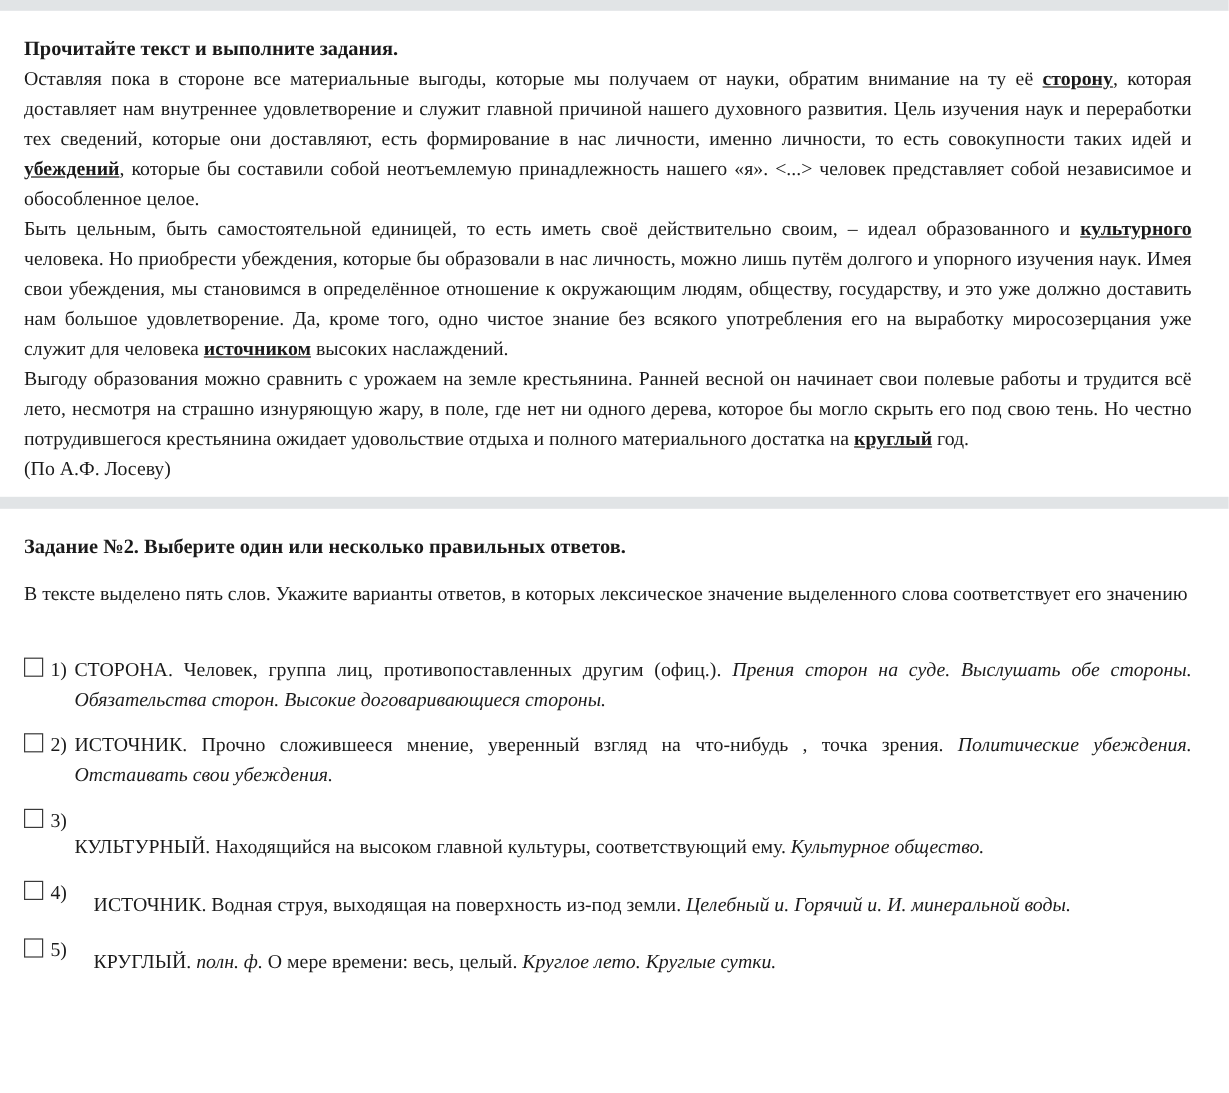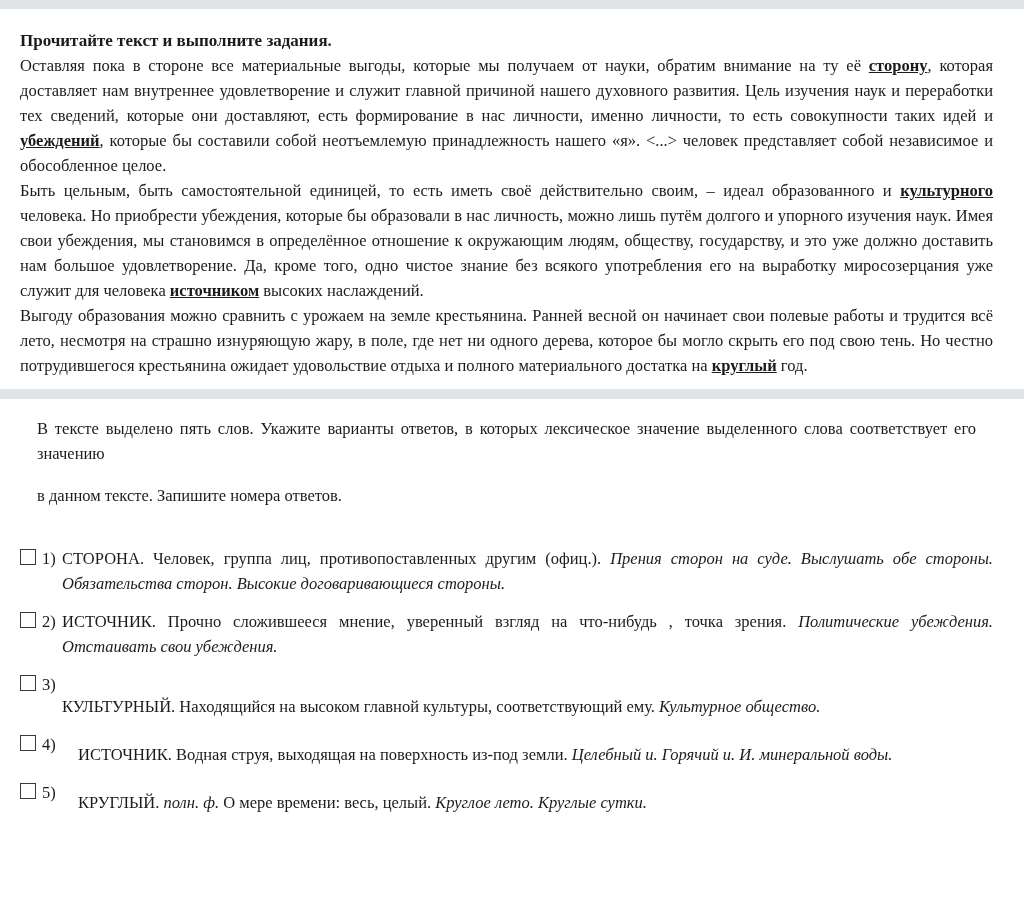--- a/index.html
+++ b/index.html
@@ -33,21 +33,21 @@
     margin: 19px 0 0 0;
     line-height: 25px;
   }
   .passage { }
   .passage p {
     margin: 0;
     text-align: justify;
   }
   .attribution { margin: 0; text-align: left; }
   .instructions { margin-top: 14px; }
-  .instructions p { margin: 17px; text-align: justify; }
+  .instructions p { margin: 0; text-align: justify; }
   
   .bu { font-weight: bold; text-decoration: underline; }
   .b  { font-weight: normal; }
   .i  { font-style: italic; }
   
   .options { margin-top: 38px; }
   .option {
     display: flex;
     margin-bottom: 13px;
   }
@@ -80,29 +80,30 @@
 <body>
 
 <div class="band"></div>
 
 <div class="content">
   <h2 class="head">Прочитайте текст и выполните задания.</h2>
   <div class="passage">
     <p><span>Оставляя пока в стороне все материальные выгоды, которые мы получаем от науки, обратим внимание на ту её </span><span class="bu">сторону</span><span>, которая доставляет нам внутреннее удовлетворение и служит главной причиной нашего духовного развития. Цель изучения наук и переработки тех сведений, которые они доставляют, есть формирование в нас личности, именно личности, то есть совокупности таких идей и </span><span class="bu">убеждений</span><span>, которые бы составили собой неотъемлемую принадлежность нашего «я». &lt;...&gt; человек представляет собой независимое и обособленное целое.</span></p>
     <p><span>Быть цельным, быть самостоятельной единицей, то есть иметь своё действительно своим, – идеал образованного и </span><span class="bu">культурного</span><span> человека. Но приобрести убеждения, которые бы образовали в нас личность, можно лишь путём долгого и упорного изучения наук. Имея свои убеждения, мы становимся в определённое отношение к окружающим людям, обществу, государству, и это уже должно доставить нам большое удовлетворение. Да, кроме того, одно чистое знание без всякого употребления его на выработку миросозерцания уже служит для человека </span><span class="bu">источником</span><span> высоких наслаждений.</span></p>
     <p><span>Выгоду образования можно сравнить с урожаем на земле крестьянина. Ранней весной он начинает свои полевые работы и трудится всё лето, несмотря на страшно изнуряющую жару, в поле, где нет ни одного дерева, которое бы могло скрыть его под свою тень. Но честно потрудившегося крестьянина ожидает удовольствие отдыха и полного материального достатка на </span><span class="bu">круглый</span><span> год.</span></p>
+    <p class="attribution">(По А.Ф. Лосеву)</p>
   </div>
 </div>
 
 <div class="divider"></div>
 
 <div class="content">
+  <h2 class="head">Задание №2. Выберите один или несколько правильных ответов.</h2>
   <div class="instructions">
     <p>В тексте выделено пять слов. Укажите варианты ответов, в которых лексическое значение выделенного слова соответствует его значению</p>
-    <p>в данном тексте. Запишите номера ответов.</p>
   </div>
   <div class="options">
   <div class="option inline">
     <div class="opt-left">
       <span class="checkbox" role="checkbox" aria-checked="false"></span>
       <span class="num">1)</span>
     </div>
     <div class="opt-body"><span class="b">СТОРОНА.</span><span> Человек, группа лиц, противопоставленных другим (офиц.). </span><span class="i">Прения сторон на суде. Выслушать обе стороны. Обязательства сторон. Высокие договаривающиеся стороны.</span></div>
   </div>
 

